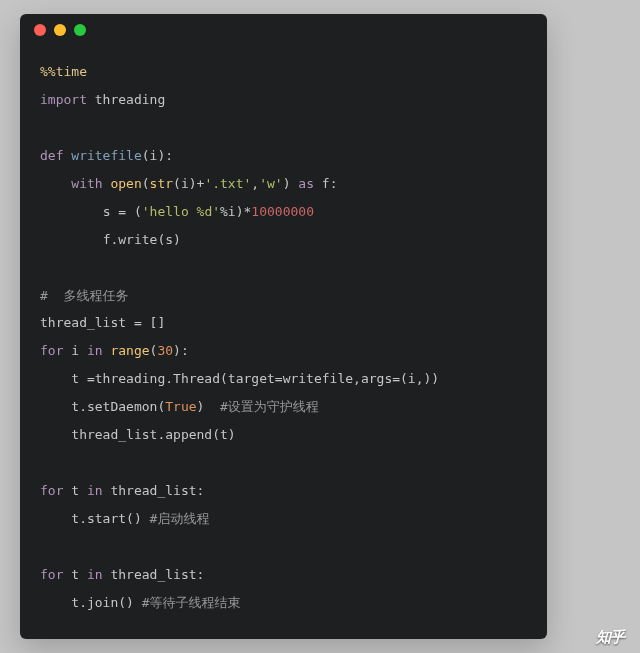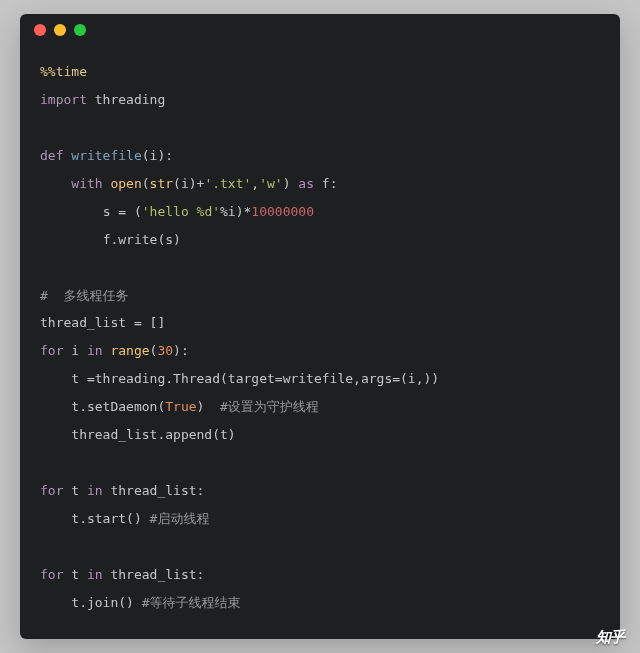--- a/index.html
+++ b/index.html
@@ -8,21 +8,21 @@
       width: 640px;
       height: 653px;
       overflow: hidden;
       font-family: Menlo, Monaco, Consolas, monospace;
       position: relative;
     }
     .window {
       position: absolute;
       left: 20px;
       top: 14px;
-      width: 600px;
+      width: 527px;
       height: 625px;
       background: #1d1f21;
       border-radius: 6px;
       box-shadow: 0 10px 30px rgba(0,0,0,0.2);
       overflow: hidden;
     }
     .titlebar {
       height: 32px;
       display: flex;
       align-items: center;

